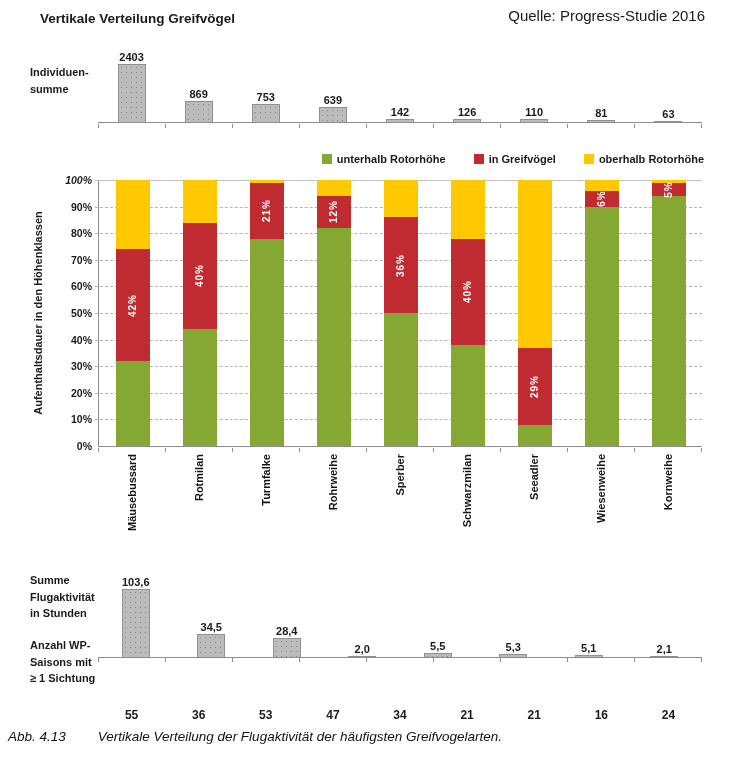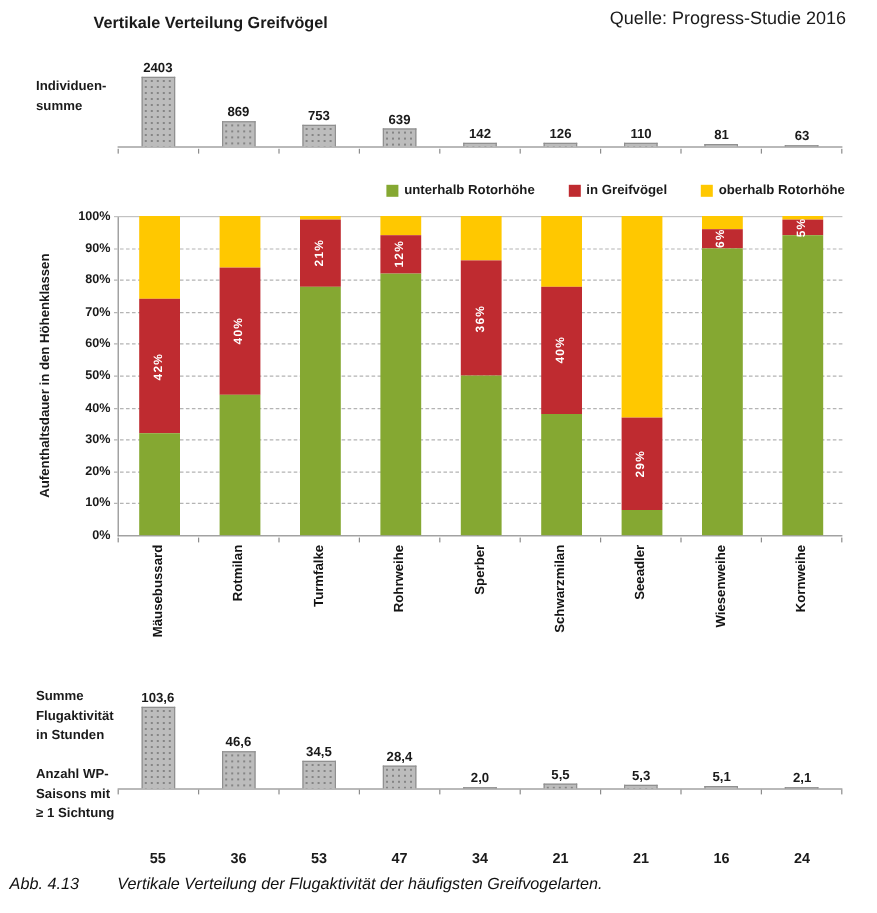--- a/index.html
+++ b/index.html
@@ -1,21 +1,21 @@
 <!DOCTYPE html>
 <html><head>
 <meta charset="utf-8">
 <style>
   * { box-sizing: border-box; }
   html,body { margin:0; padding:0; background:#ffffff; }
   .page {
     position:relative; width:731px; height:761px; background:#fff;
     font-family:"Liberation Sans", sans-serif; color:#1a1a1a; overflow:hidden;
   }
-  .title { position:absolute; left:40px; top:11px; font-size:13.5px; font-weight:bold;margin-left:38px; }
+  .title { position:absolute; left:40px; top:11px; font-size:13.5px; font-weight:bold; }
   .source { position:absolute; right:26px; top:7px; font-size:15px; }
 
   .rowlabel { position:absolute; left:30px; font-size:11px; font-weight:bold; line-height:1.5; }
   .rowlabel span { display:block; }
 
   .plot { position:absolute; left:98px; width:604px; }
   .axis { border-bottom:1.5px solid #8c8c8c; }
   .bars { display:flex; height:100%; align-items:flex-end; position:relative; z-index:2; }
   .slot { flex:1 1 0; display:flex; flex-direction:column; align-items:center; justify-content:flex-end; height:100%; min-width:0; }
   .vlabel { font-size:11px; font-weight:bold; margin-bottom:1px; white-space:nowrap; }
@@ -126,21 +126,21 @@
       <span>in Greifvögel</span>
     </div>
     <div class="lg-item">
       <span class="lg-swatch" style="background: rgb(255, 200, 0);"></span>
       <span>oberhalb Rotorhöhe</span>
     </div>
   </div>
 
   <div class="mid-ylabel">Aufenthaltsdauer in den Höhenklassen</div>
   <div class="yticks" id="yticks">
-      <div class="ytick" style="top: 0px;">100%</div>
+      <div class="ytick" style="top: 0px; font-style: italic;">100%</div>
       <div class="ytick" style="top: 26.6px;">90%</div>
       <div class="ytick" style="top: 53.2px;">80%</div>
       <div class="ytick" style="top: 79.8px;">70%</div>
       <div class="ytick" style="top: 106.4px;">60%</div>
       <div class="ytick" style="top: 133px; padding-left: 20px;">50%</div>
       <div class="ytick" style="top: 159.6px;">40%</div>
       <div class="ytick" style="top: 186.2px;">30%</div>
       <div class="ytick" style="top: 212.8px;">20%</div>
       <div class="ytick" style="top: 239.4px;">10%</div>
       <div class="ytick" style="top: 266px;">0%</div>
@@ -291,24 +291,20 @@
     <span>Saisons mit</span>
     <span>≥ 1 Sichtung</span>
   </div>
   <div class="plot axis" style="top:576px; height:82px;">
     <div class="bars" id="bottom-bars">
         <div class="slot">
           <div class="vlabel">103,6</div>
           <div class="gbar" style="height: 68px;"></div>
         </div>
         <div class="slot">
-          <div class="vlabel">46,6</div>
-          <div class="gbar" style="height: 30.6px;"></div>
-        </div>
-        <div class="slot">
           <div class="vlabel">34,5</div>
           <div class="gbar" style="height: 22.6px;"></div>
         </div>
         <div class="slot">
           <div class="vlabel">28,4</div>
           <div class="gbar" style="height: 18.6px;"></div>
         </div>
         <div class="slot">
           <div class="vlabel">2,0</div>
           <div class="gbar" style="height: 1.3px;"></div>

